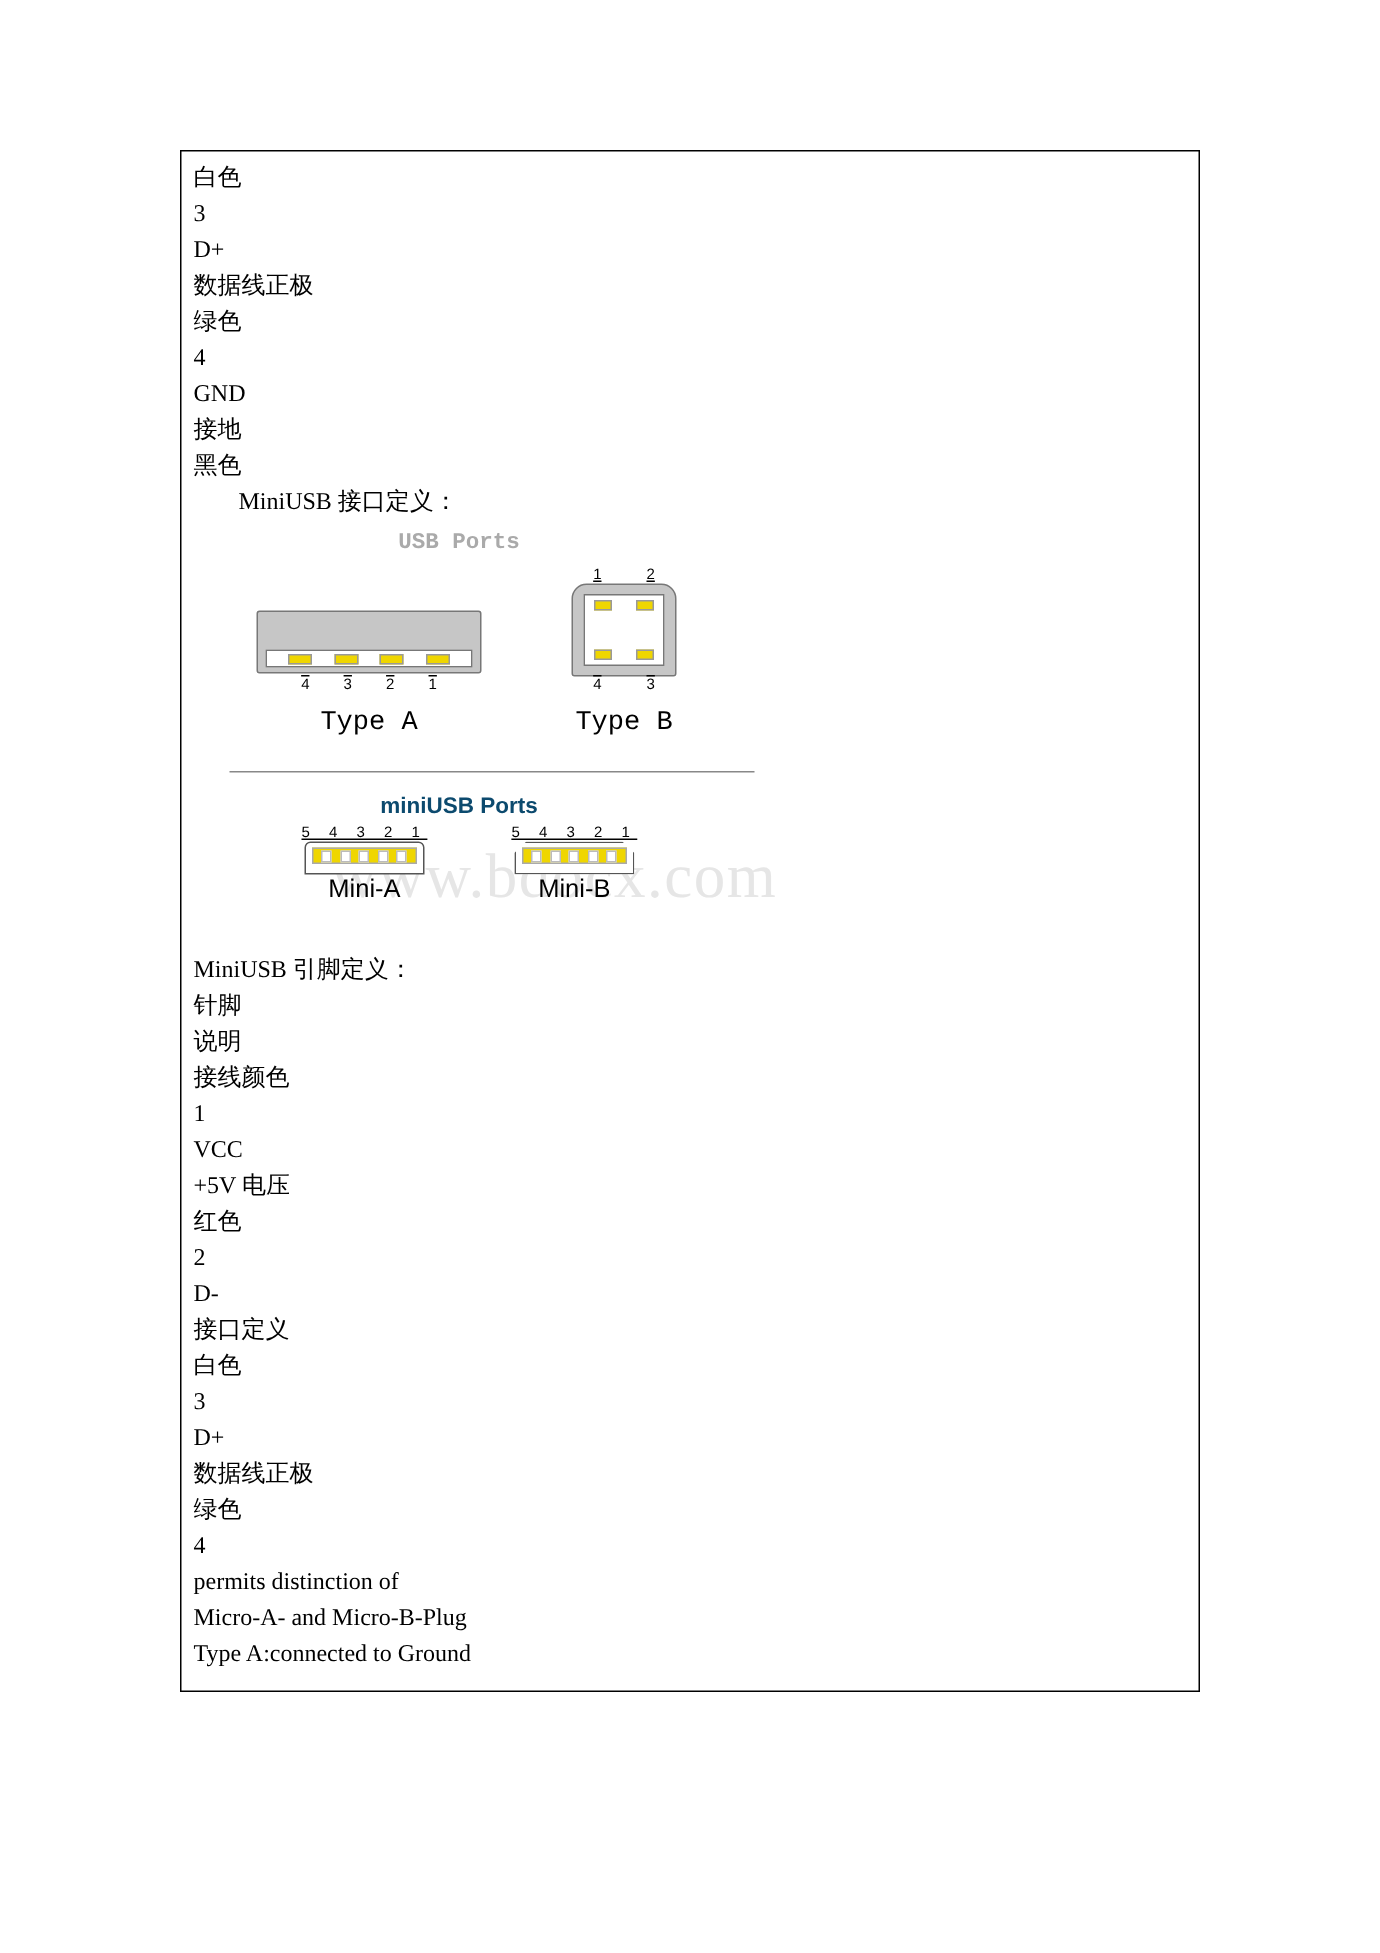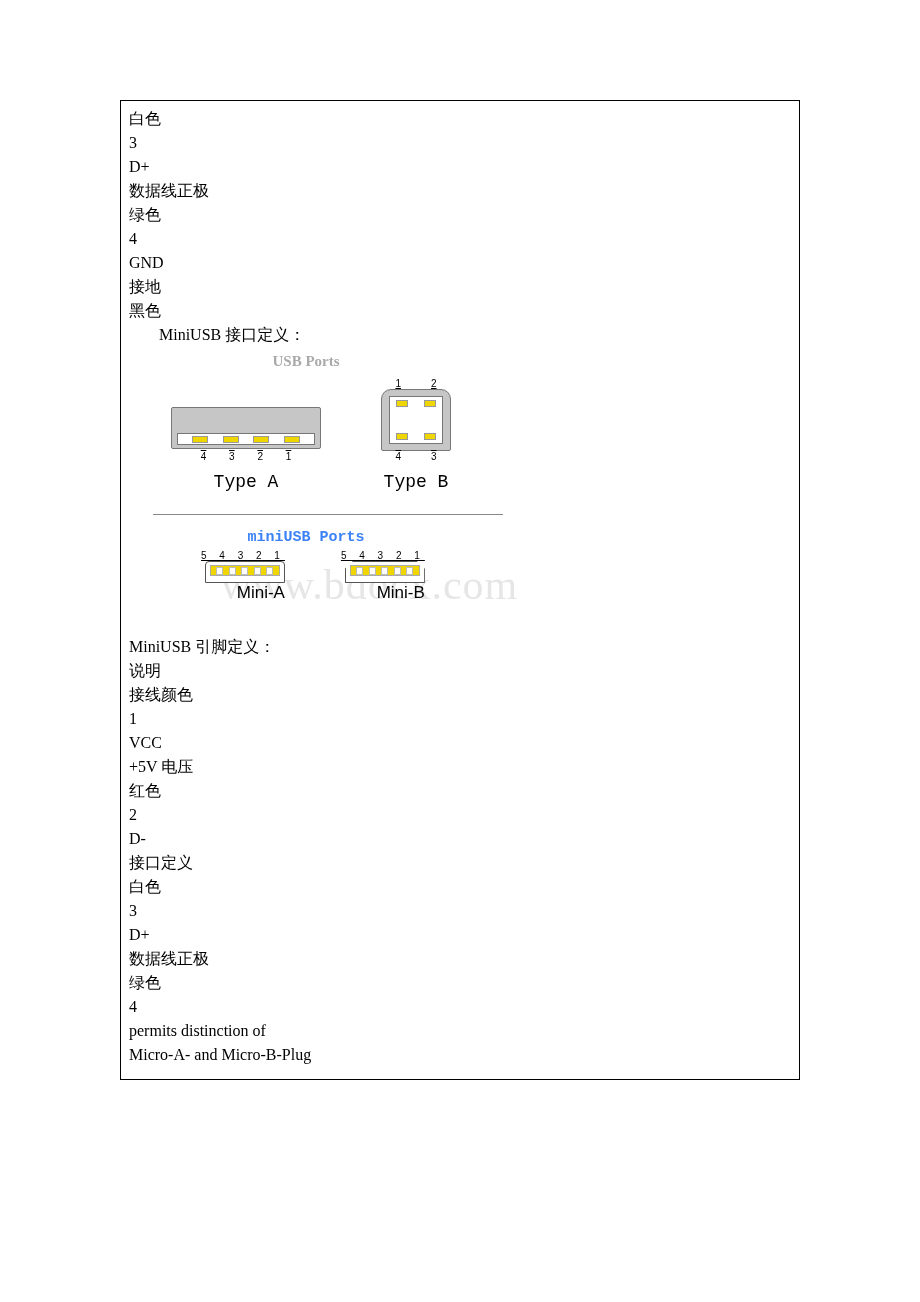--- a/index.html
+++ b/index.html
@@ -1,38 +1,38 @@
 <!DOCTYPE html>
 <html><head>
 <meta charset="utf-8">
 <style>
 body{margin:0;padding:0;font-family:"Times New Roman",SimSun,serif;font-size:16px;color:#000;background:#fff}
 .page{width:920px;min-height:1302px;box-sizing:border-box;padding:100px 120px 40px 120px}
 .frame{border:1px solid #000;padding:6px 8px 12px 8px}
 .line{line-height:1.5}
 .indent{padding-left:30px}
 .diagram-block{padding:6px 0 18px 12px}
-.title-usb{font-family:Liberation Serif, serif;font-weight:bold;color:#aaa;font-size:15px;text-align:center;width:330px;margin-bottom:8px}
+.title-usb{font-family:Liberation Mono, monospace;font-weight:bold;color:#aaa;font-size:15px;text-align:center;width:330px;margin-bottom:8px}
 .row{display:flex;gap:60px;align-items:flex-end;padding-left:30px}
 .col{display:flex;flex-direction:column;align-items:center}
 .cap{font-family:Liberation Mono, monospace;font-size:18px;margin-top:10px}
 .type-a-shell{width:148px;height:40px;background:#c6c6c6;border:1px solid #777;border-radius:2px;display:flex;flex-direction:column;align-items:center;justify-content:flex-end}
 .type-a-bar{width:136px;height:10px;background:#fff;border:1px solid #777;display:flex;justify-content:space-evenly;align-items:center;margin-bottom:3px}
 .pin{width:14px;height:5px;background:#efd600;border:1px solid #999}
 .type-a-labels{font-family:Arial,sans-serif;font-size:10px;display:flex;justify-content:space-evenly;width:136px;margin-top:2px;text-decoration:overline}
 .type-b-wrap{display:flex;flex-direction:column;align-items:center}
 .type-b-top-labels{font-family:Arial,sans-serif;font-size:10px;display:flex;gap:30px;text-decoration:underline}
 .type-b-shell{width:68px;height:60px;background:#c6c6c6;border:1px solid #777;border-radius:10px 10px 2px 2px;display:flex;align-items:center;justify-content:center}
 .type-b-inner{width:52px;height:46px;background:#fff;border:1px solid #777;position:relative}
 .b-pin{position:absolute;width:10px;height:5px;background:#efd600;border:1px solid #999}
 .type-b-bot-labels{font-family:Arial,sans-serif;font-size:10px;display:flex;gap:30px;text-decoration:overline}
 hr.sep{border:none;border-top:1px solid #888;width:350px;margin:22px 0 14px 12px}
-.title-miniusb{font-family:Liberation Mono, monospace;font-weight:bold;color:#3b82f6;font-size:15px;text-align:center;width:330px;margin-bottom:4px}
+.title-miniusb{font-family:Liberation Sans, sans-serif;font-weight:bold;color:#0c4a6e;font-size:15px;text-align:center;width:330px;margin-bottom:4px}
 .mini-row{display:flex;gap:56px;padding-left:60px}
-.mini-col{display:flex;flex-direction:column;align-items:flex-end}
+.mini-col{display:flex;flex-direction:column;align-items:center}
 .mini-labels{font-family:Arial,sans-serif;font-size:10px;letter-spacing:5px;text-decoration:underline}
 .mini-a-shell{width:78px;height:20px;border:1px solid #555;background:#fff;border-radius:4px 4px 0 0;position:relative}
 .mini-b-shell{width:78px;height:20px;border:1px solid #555;background:#fff;position:relative;clip-path:polygon(10% 0,90% 0,100% 35%,100% 100%,0 100%,0 35%)}
 .mini-inner{position:absolute;left:4px;right:4px;top:3px;height:9px;background:#efd600;border:1px solid #aaa;display:flex;justify-content:space-evenly;align-items:center}
 .mini-pin{width:5px;height:6px;background:#fff;border:1px solid #bbb}
 .mini-cap{font-family:Arial,sans-serif;font-size:17px;}
 .watermark{position:relative;height:0}
 .watermark span{position:absolute;left:80px;top:-42px;font-family:Liberation Serif, serif;font-size:42px;color:#e6e6e6;letter-spacing:1px;white-space:nowrap;z-index:-1}
 </style>
 </head>
@@ -128,31 +128,33 @@
           <div class="mini-cap">Mini-B</div>
         </div>
       </div>
       <div class="watermark">
           <span>www.bdocx.com</span>
         </div>
     </div>
 
     <div style="height:14px"></div>
     <div class="line">MiniUSB 引脚定义：</div>
+    <div class="line">针脚</div>
     <div class="line">说明</div>
     <div class="line">接线颜色</div>
     <div class="line">1</div>
     <div class="line">VCC</div>
     <div class="line">+5V 电压</div>
     <div class="line">红色</div>
     <div class="line">2</div>
     <div class="line">D-</div>
     <div class="line">接口定义</div>
     <div class="line">白色</div>
     <div class="line">3</div>
     <div class="line">D+</div>
     <div class="line">数据线正极</div>
     <div class="line">绿色</div>
     <div class="line">4</div>
     <div class="line">permits distinction of</div>
     <div class="line">Micro-A- and Micro-B-Plug</div>
+    <div class="line">Type A:connected to Ground</div>
   </div>
 </div>
 
 </body></html>

